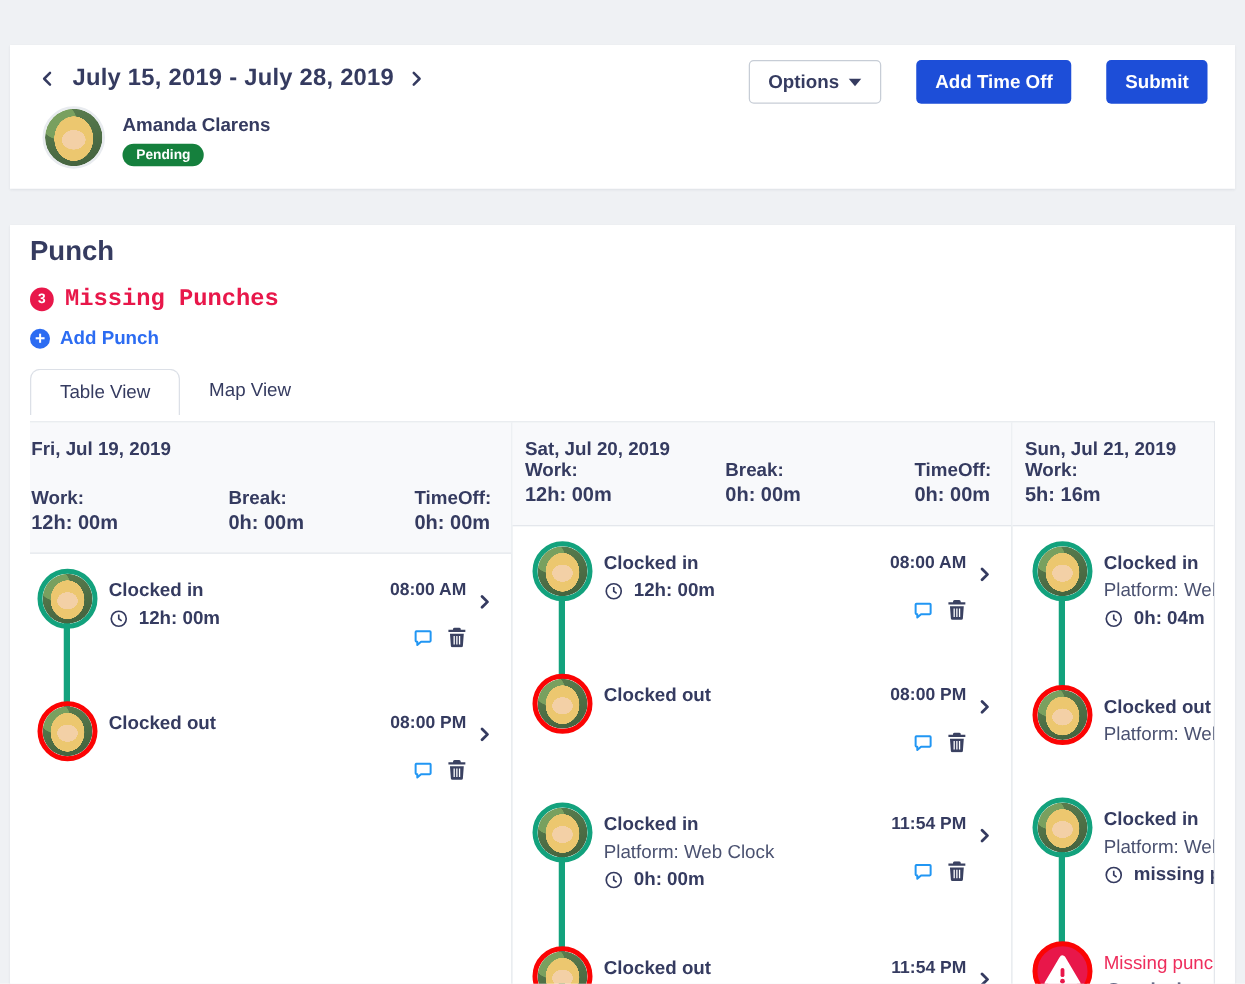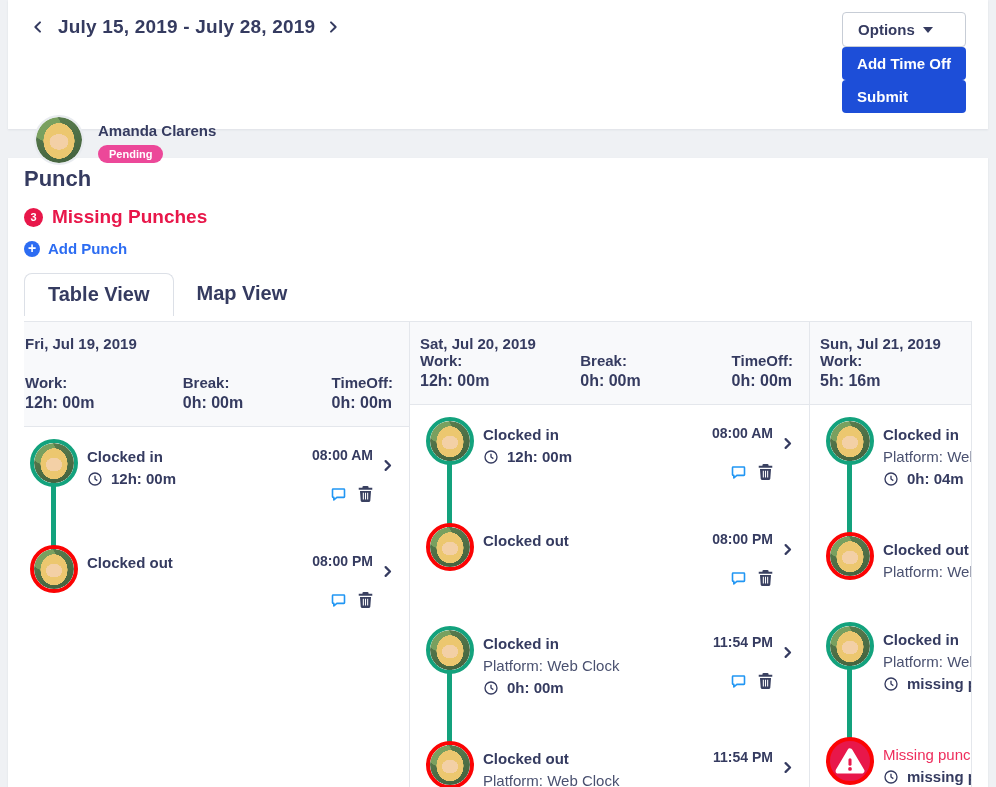--- a/index.html
+++ b/index.html
@@ -9,59 +9,59 @@
     background:#eff1f4;
     font-family:"Liberation Sans", sans-serif;
     color:#353b60;
   }
   .card {
     background:#fff; margin-left:8px; width:980px;
     box-shadow:0 1px 2px rgba(40,50,80,.08);
   }
 
   
-  .hdr-card { height:129px; padding:12px 16px; }
+  .hdr-card { height:115px; padding:12px 16px;margin-top:36px; }
   .hdr-top { display:flex; justify-content:space-between; align-items:flex-start; }
   .date-nav { display:flex; align-items:center; gap:10px; padding-left:6px; margin-top:4px; }
   .date-range { font-size:19px; font-weight:bold; letter-spacing:.2px; }
   .nav-chev { width:18px; height:18px; cursor:pointer; display:flex; align-items:center; }
-  .hdr-btns { display:flex; gap:0; margin-right:6px;flex-direction:column; }
+  .hdr-btns { display:flex; gap:28px; margin-right:6px; }
   .btn { font-size:15px; font-weight:bold; border-radius:4px; padding:8px 15px; cursor:pointer;
          display:inline-flex; align-items:center; gap:8px; border:none; font-family:inherit; }
   .btn-outline { background:#fff; color:#353b60; border:1px solid #c7cdd6; }
   .caret-down { width:0; height:0; border-left:5px solid transparent; border-right:5px solid transparent;
                 border-top:6px solid #353b60; display:inline-block; }
   .btn-teal { background:#1d4ed8; color:#fff; }
   .user-row { display:flex; align-items:center; gap:14px; margin-top:2px; padding-left:10px; }
   .avatar-lg { width:50px; height:50px; border-radius:50%; border:2px solid #e8ebef; overflow:hidden; flex-shrink:0; }
   .photo { width:100%; height:100%; border-radius:50%;
     background:
       radial-gradient(ellipse 34% 28% at 50% 54%, #f3d0a6 0 60%, rgba(0,0,0,0) 61%),
       radial-gradient(ellipse 48% 55% at 50% 52%, #ecc76f 0 70%, rgba(0,0,0,0) 71%),
       radial-gradient(circle at 24% 22%, #79a05f 0 28%, rgba(0,0,0,0) 29%),
       linear-gradient(160deg, #5c8050, #42603d);
   }
   .user-meta { padding-top:4px; }
   .user-name { font-size:15px; font-weight:bold; }
-  .status-pill { display:inline-block; margin-top:6px; background:#ec4899; color:#fff;
+  .status-pill { display:inline-block; margin-top:6px; background:#15803d; color:#fff;
                  font-size:11px; font-weight:bold; padding:3px 11px; border-radius:10px; }
 
   
   .punch-card { margin-top:29px; height:648px; padding:8px; overflow:hidden; }
   .punch-title { font-size:22px; font-weight:bold; margin:0; padding-left:8px; }
   .missing-row { display:flex; align-items:center; gap:9px; margin-top:14px; padding-left:8px; }
   .missing-badge { width:19px; height:19px; border-radius:50%; background:#e8174a; color:#fff;
                    font-size:11px; font-weight:bold; display:flex; align-items:center; justify-content:center; }
-  .missing-title { color:#e8174a; font-size:19px; font-weight:bold; }
+  .missing-title { color:#e8174a; font-size:19px; font-weight:bold;font-family:Liberation Mono, monospace; }
   .addpunch-row { display:flex; align-items:center; gap:8px; margin-top:12px; padding-left:8px; cursor:pointer; }
   .plus-circle { width:16px; height:16px; border-radius:50%; background:#2c6cf2; color:#fff;
                  font-size:14px; font-weight:bold; line-height:15px; text-align:center; }
   .addpunch-label { color:#2c6cf2; font-size:15px; font-weight:bold; }
   .tabs { display:flex; margin-top:16px; padding-left:8px; }
-  .tab { font-size:20px; font-weight:bold; padding:9px 23px 10px; cursor:pointer; border-radius:8px 8px 0 0; }
+  .tab { font-size:15px; font-weight:normal; padding:9px 23px 10px; cursor:pointer; border-radius:8px 8px 0 0; }
   .tab.active { border:1px solid #dce0e7; border-bottom:none; background:#fff; }
 
   
   .table { margin-top:5px; margin-left:8px; width:948px; height:484px; overflow:hidden;
            display:flex; border-top:1px solid #e4e7ec; border-right:1px solid #e4e7ec; }
   .day { flex-shrink:0; display:flex; flex-direction:column; border-right:1px solid #e4e7ec; width:400px; }
   .day.first { width:386px; }
   .day-head { height:105px; background:#f8f9fb; border-bottom:1px solid #e4e7ec;
               padding:13px 16px 14px 10px; display:flex; flex-direction:column; }
   .day.first .day-head { padding-left:1px; }

